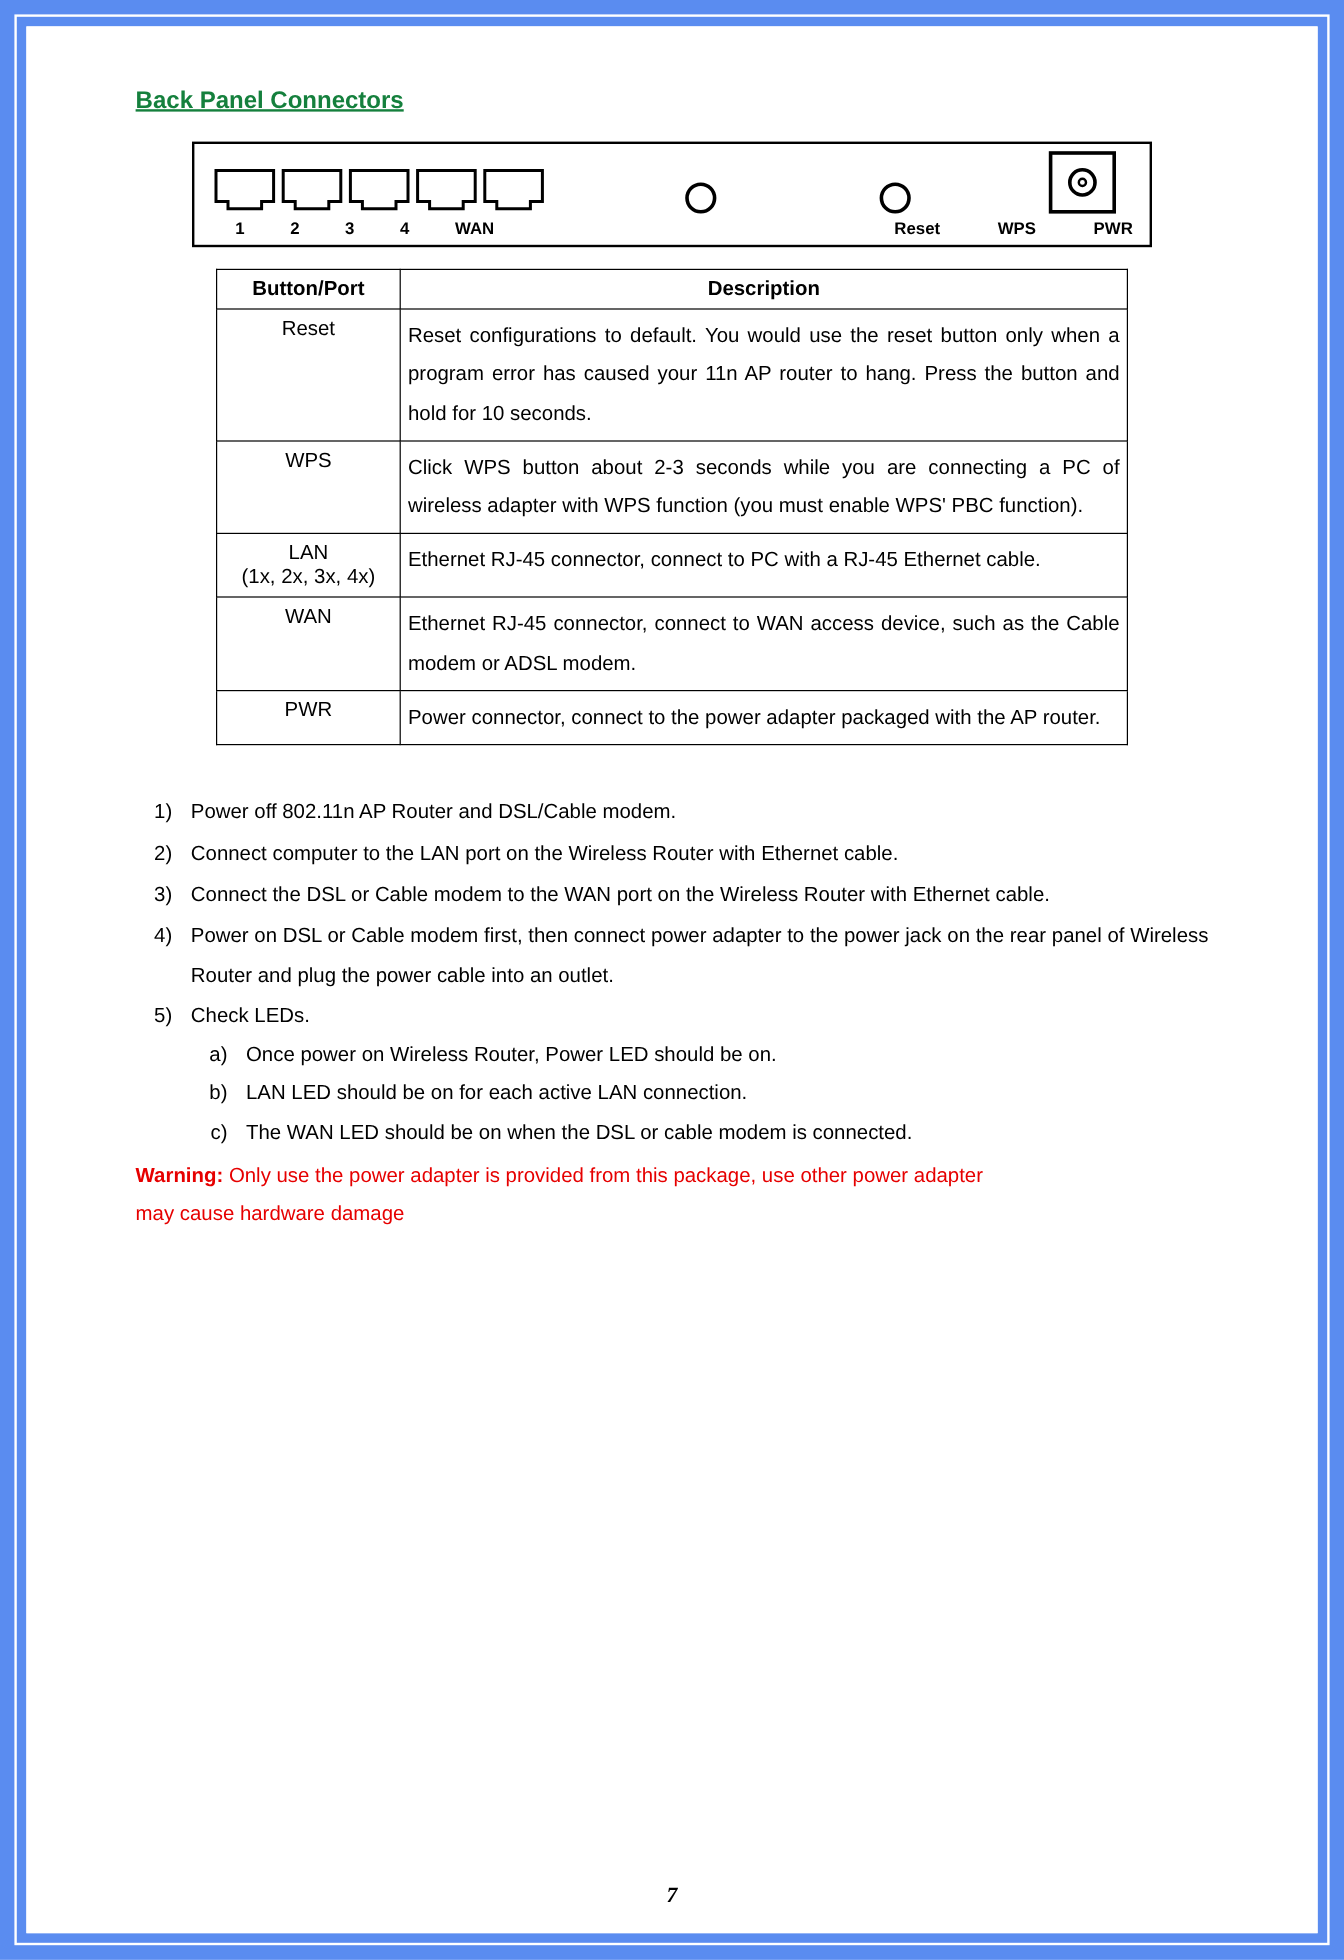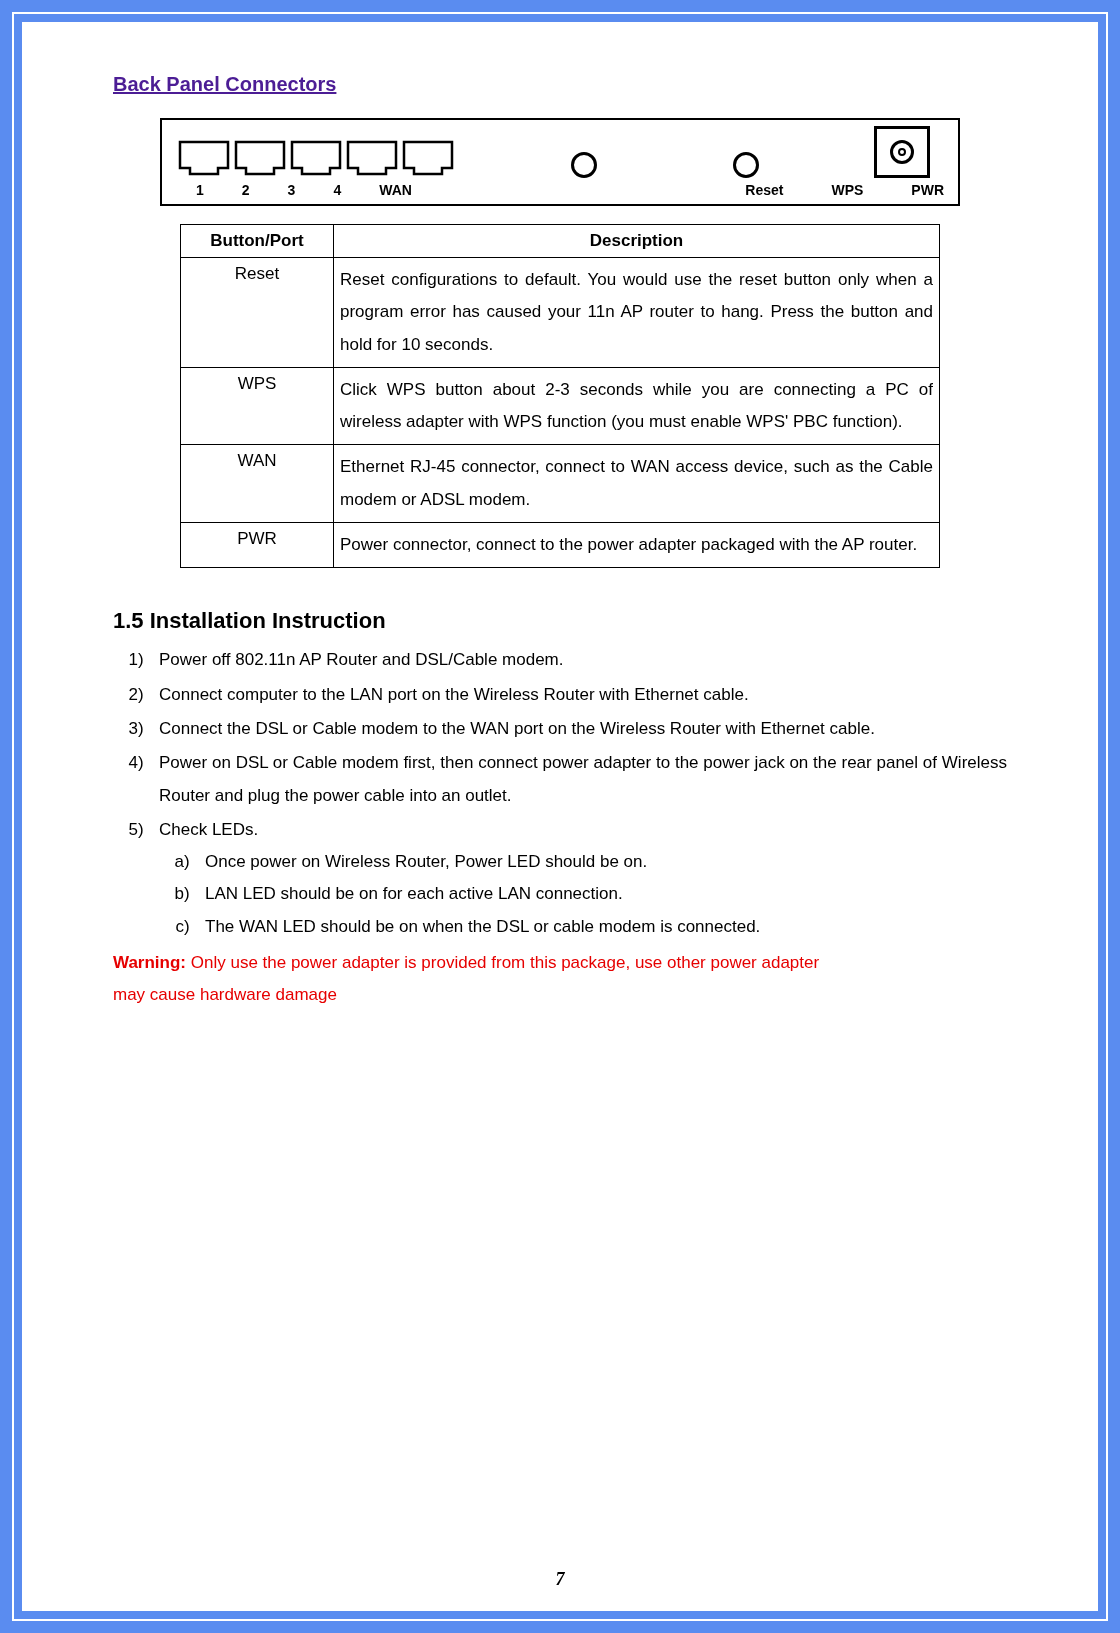--- a/index.html
+++ b/index.html
@@ -30,21 +30,21 @@
     background: #fff;
     padding: 50px 90px 40px 90px;
     position: relative;
   }
   .content {
     width: 100%;
   }
   .section-heading {
     font-size: 20px;
     font-weight: bold;
-    color: #4c1d95;
+    color: #15803d;
     text-decoration: underline;
     margin: 0 0 22px 0;
   }
 
   
   .panel-diagram {
     border: 2px solid #000;
     width: 800px;
     margin: 0 auto 18px auto;
     padding: 10px 14px 6px 14px;
@@ -274,31 +274,37 @@
         </tr>
         <tr>
           <td class="port"><span>Reset</span></td>
           <td class="descr">Reset configurations to default. You would use the reset button only when a program error has caused your 11n AP router to hang. Press the button and hold for 10 seconds.</td>
         </tr>
         <tr>
           <td class="port"><span>WPS</span></td>
           <td class="descr">Click WPS button about 2-3 seconds while you are connecting a PC of wireless adapter with WPS function (you must enable WPS' PBC function).</td>
         </tr>
         <tr>
+          <td class="port">
+            <div>LAN</div>
+            <div>(1x, 2x, 3x, 4x)</div>
+          </td>
+          <td class="descr">Ethernet RJ-45 connector, connect to PC with a RJ-45 Ethernet cable.</td>
+        </tr>
+        <tr>
           <td class="port"><span>WAN</span></td>
           <td class="descr">Ethernet RJ-45 connector, connect to WAN access device, such as the Cable modem or ADSL modem.</td>
         </tr>
         <tr>
           <td class="port"><span>PWR</span></td>
           <td class="descr">Power connector, connect to the power adapter packaged with the AP router.</td>
         </tr>
       </tbody>
         </table>
 
-      <h2 class="install">1.5 Installation Instruction</h2>
 
       <ol class="steps">
         <li>Power off 802.11n AP Router and DSL/Cable modem.</li>
         <li>Connect computer to the LAN port on the Wireless Router with Ethernet cable.</li>
         <li>Connect the DSL or Cable modem to the WAN port on the Wireless Router with Ethernet cable.</li>
         <li>Power on DSL or Cable modem first, then connect power adapter to the power jack on the rear panel of Wireless Router and plug the power cable into an outlet.</li>
         <li>
           <span>Check LEDs.</span>
           <ol class="sub">
             <li>Once power on Wireless Router, Power LED should be on.</li>

